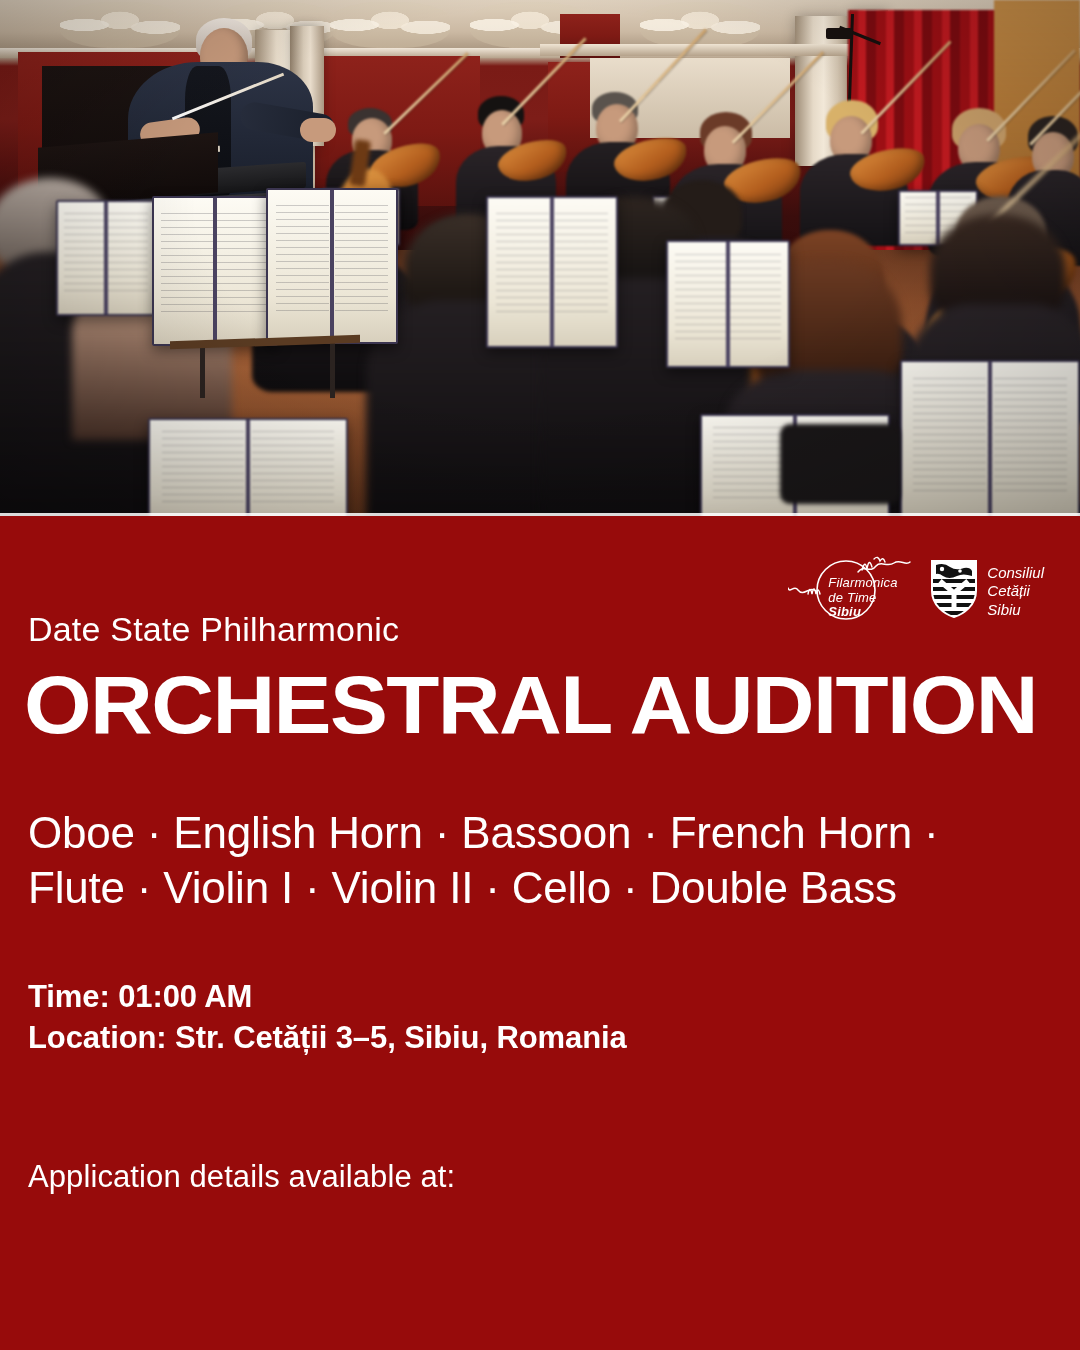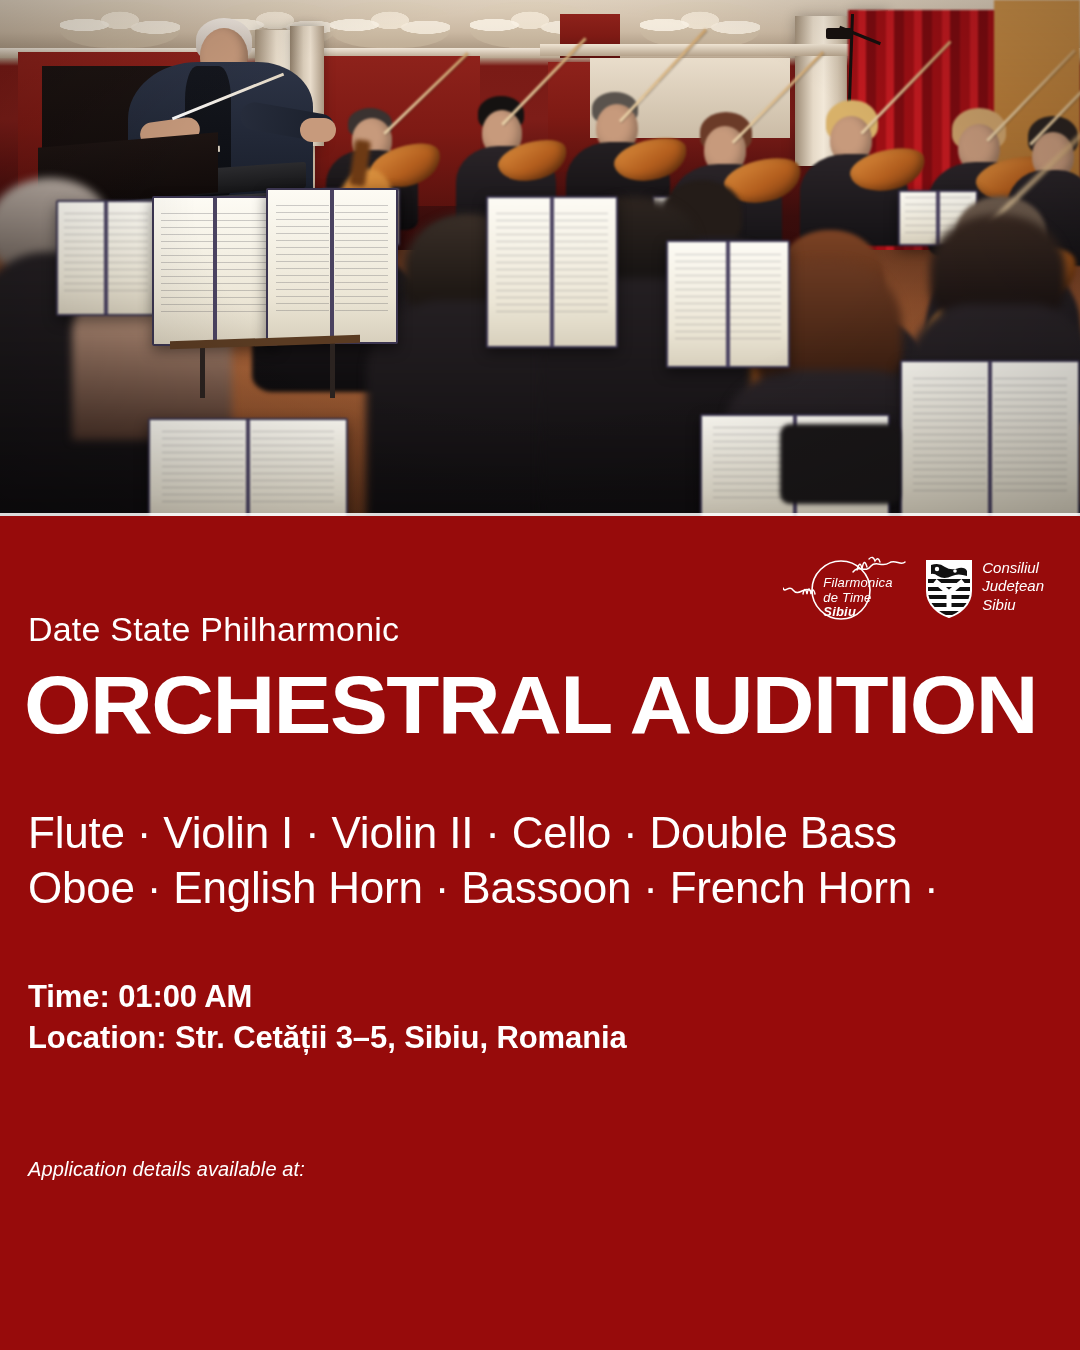--- a/index.html
+++ b/index.html
@@ -174,21 +174,21 @@
   .logo-phil{ position:relative; width:124px; height:70px; }
   .logo-phil svg{ position:absolute; left:0; top:0; }
   .logo-phil-text{
     position:absolute; left:40px; top:22px;
     color:#fff; line-height:1.12; text-align:left;
   }
   .logo-phil-text .l1{ font-size:13px; letter-spacing:.2px; }
   .logo-phil-text .l2{ font-size:13px; letter-spacing:.2px; }
   .logo-phil-text .l2 b{ font-weight:700; }
 
-  .logo-cj{ display:flex; align-items:flex-start; gap:9px; }
+  .logo-cj{ display:flex; align-items:flex-end; gap:9px; }
   .logo-cj-text{ color:#fff; font-size:15px; line-height:1.22; font-weight:400; }
 
   .brand{
     position:absolute; left:28px; top:94px;
     color:#fff; font-size:34px; font-weight:300;
     letter-spacing:.2px;
     font-stretch:condensed;
   }
 
   .headline{
@@ -219,21 +219,21 @@
     font-weight:700;
     line-height:1.33;
     letter-spacing:-.1px;
   }
 
   .application{
     position:absolute; left:28px; top:640px; right:28px;
     color:#fff;
   }
   .application .lead{
-    font-size:20px; font-weight:300; line-height:1.35; letter-spacing:.1px;font-style:italic;
+    font-size:31px; font-weight:300; line-height:1.35; letter-spacing:.1px;
   }
   .application .url{
     font-size:27px; font-weight:300; font-style:italic;
     line-height:1.35; letter-spacing:.1px; margin-top:4px;
   }
 </style>
 </head>
 <body>
 
 <div class="poster">
@@ -531,33 +531,33 @@
               <circle cx="12" cy="10" r="2.2" fill="#ffffff"></circle>
               <circle cx="30" cy="12" r="1.8" fill="#ffffff"></circle>
             </g>
             <path d="M10 22 L24 34 L38 22" stroke="#ffffff" stroke-width="5" fill="none"></path>
             <path d="M24 34 L24 50" stroke="#ffffff" stroke-width="5" fill="none"></path>
           </g>
           <path d="M2 2 H46 V32 C46 46, 34 55, 24 58 C14 55, 2 46, 2 32 Z" fill="none" stroke="#ffffff" stroke-width="2"></path>
         </svg>
         <div class="logo-cj-text">
           <div>Consiliul</div>
-          <div>Județean</div>
+          <div>Cetății</div>
           <div>Sibiu</div>
         </div>
       </div>
     </div>
 
     <div class="brand">Date State Philharmonic</div>
 
     <h1 class="headline">ORCHESTRAL AUDITION</h1>
 
     <div class="instruments">
+      <div>Oboe · English Horn · Bassoon · French Horn ·</div>
       <div>Flute · Violin I · Violin II · Cello · Double Bass</div>
-      <div>Oboe · English Horn · Bassoon · French Horn ·</div>
     </div>
 
     <div class="details">
       <div>Time: 01:00 AM</div>
       <div>Location: Str. Cetății 3–5, Sibiu, Romania</div>
     </div>
 
     <div class="application">
       <div class="lead">Application details available at:</div>
     </div>

